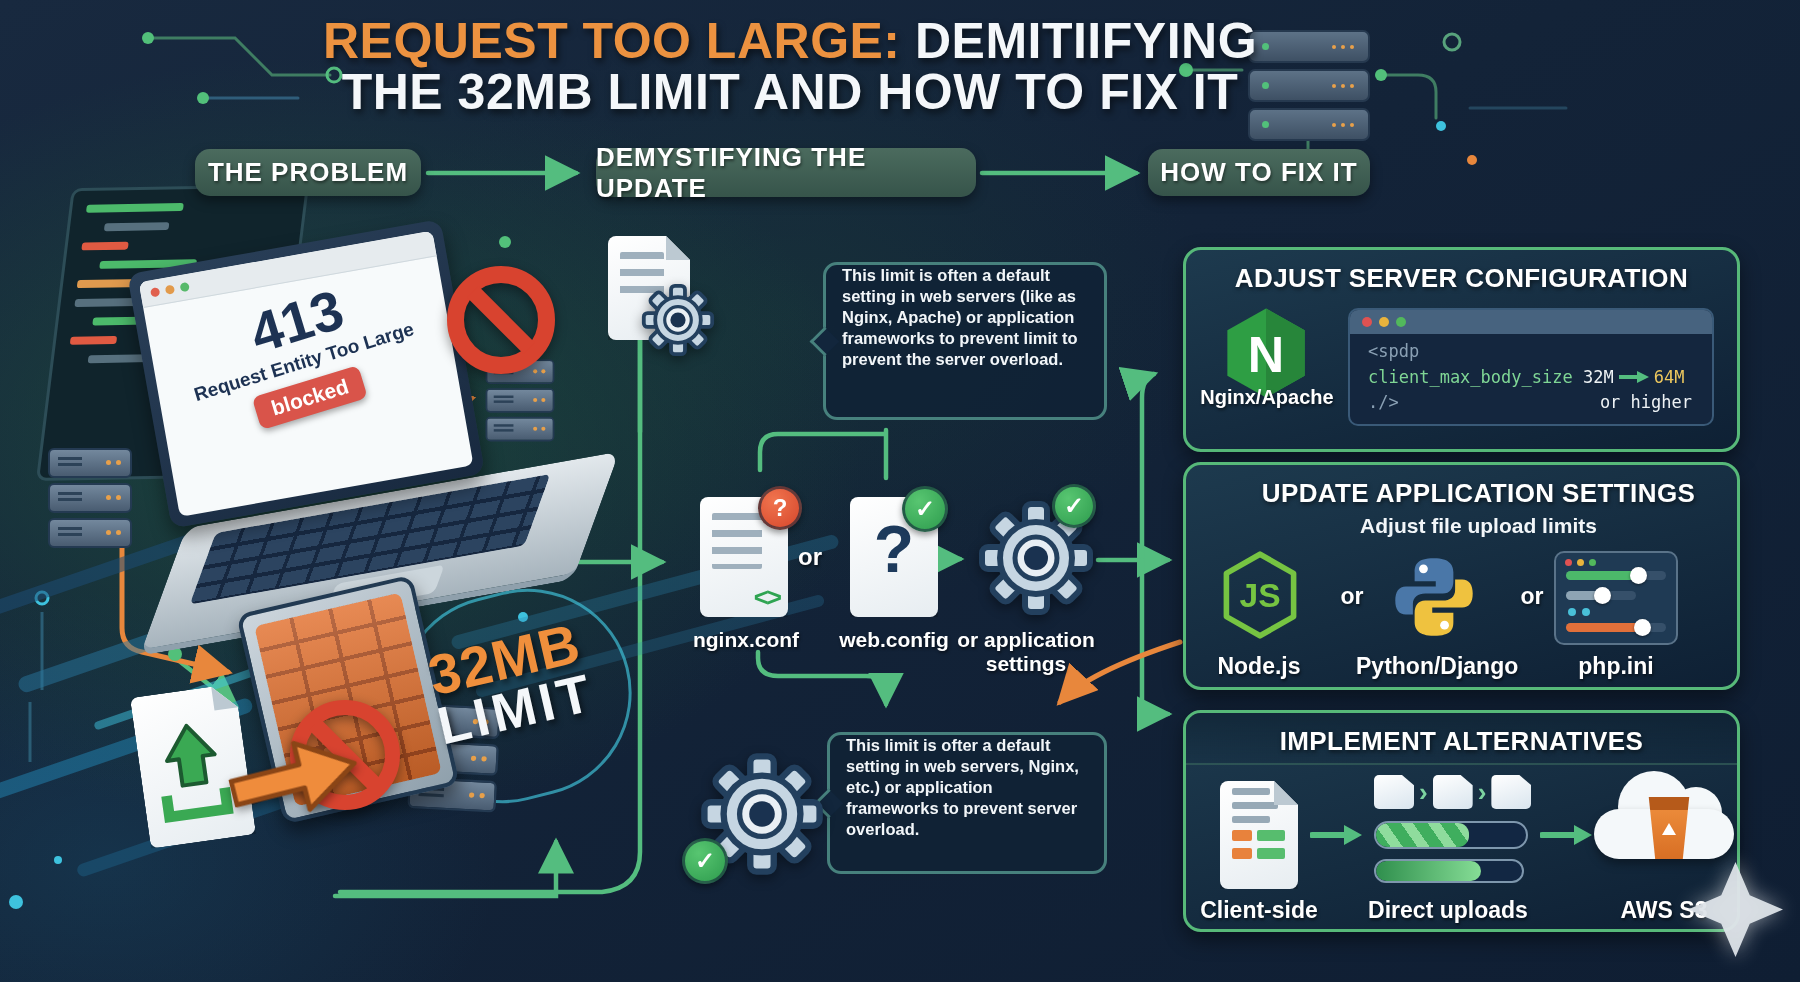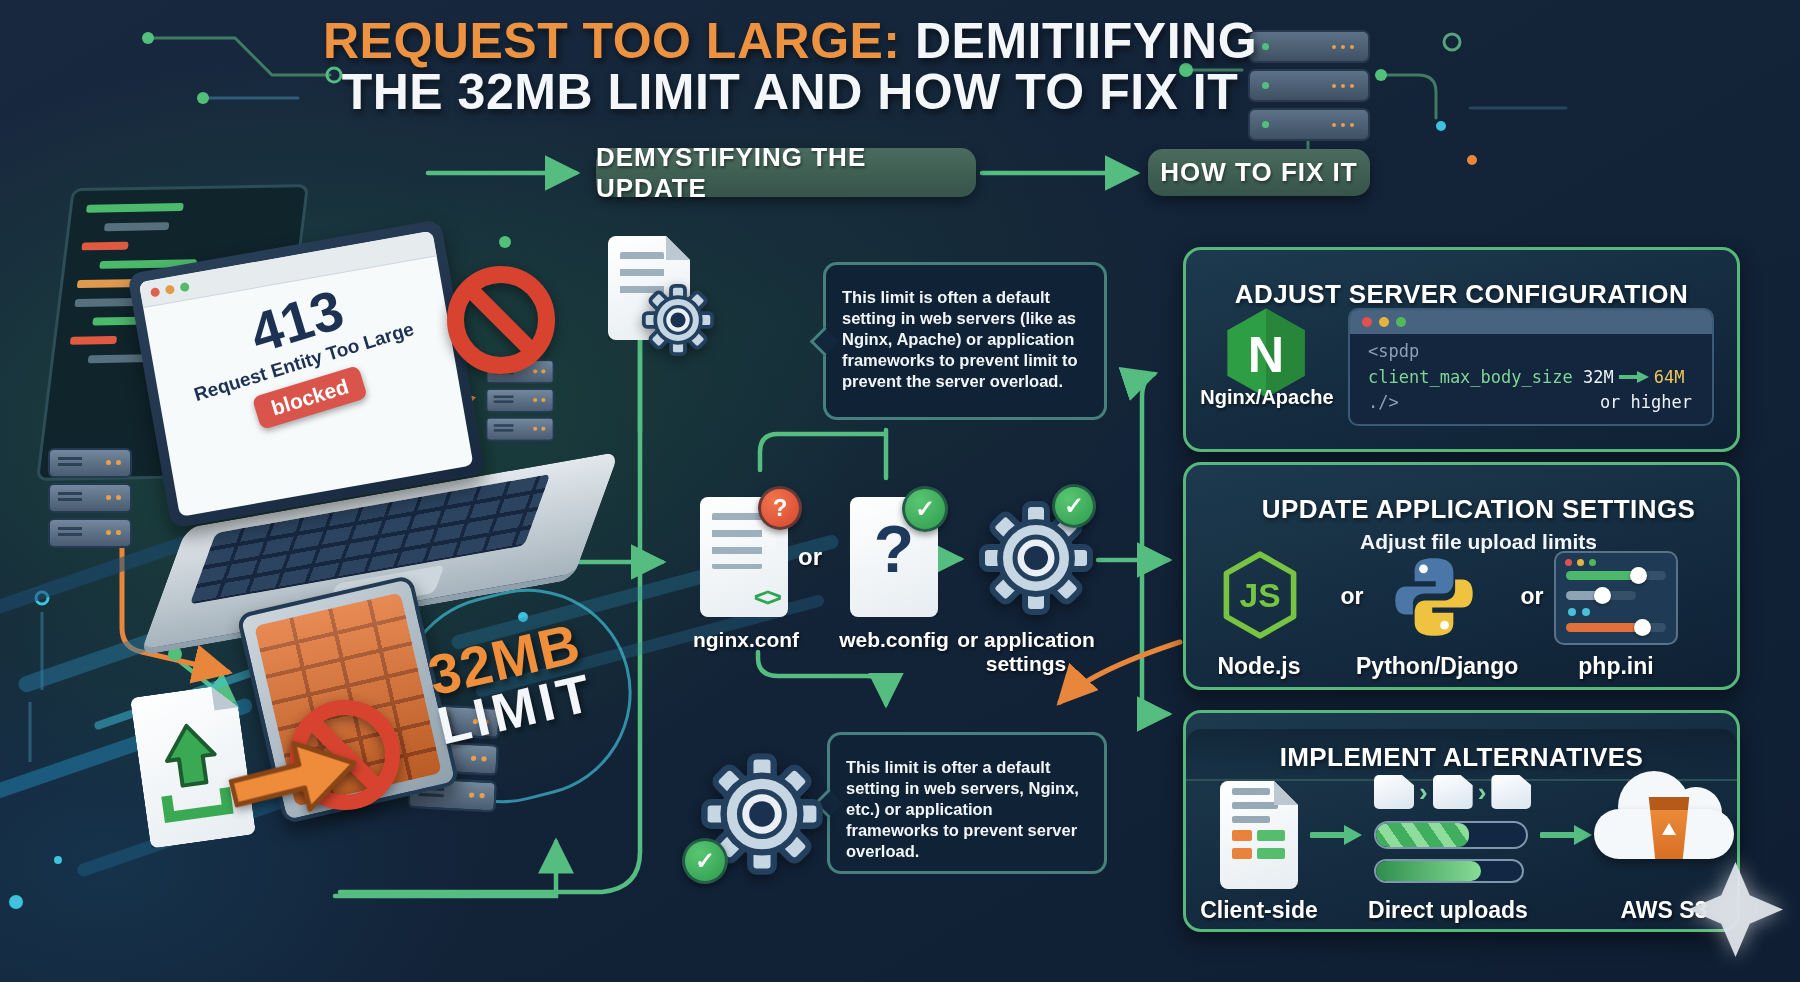--- a/index.html
+++ b/index.html
@@ -20,31 +20,31 @@
   .title .t-white{color:#f4f7fa;}
 
   
   .pill{display:flex;align-items:center;justify-content:center;z-index:5;
     background:linear-gradient(180deg,#4b6b5e,#36544a);border-radius:15px;color:#fff;
     font-weight:800;font-size:26px;letter-spacing:1px;box-shadow:0 5px 12px rgba(0,0,0,.4);
     text-shadow:1px 2px 3px rgba(0,0,0,.45);}
 
   
   .note-box{border:3px solid #47817d;border-radius:14px;background:rgba(16,34,54,.88);
-    color:#f2f6f9;font-size:16.5px;line-height:1.27;padding:22px 16px;font-weight:600;
+    color:#f2f6f9;font-size:16.5px;line-height:1.27;padding:0 16px;font-weight:600;
     box-sizing:border-box;z-index:3;}
   .note-box::before{content:"";position:absolute;left:-12px;top:calc(50% - 10px);width:18px;height:18px;
     background:#12263c;border-left:3px solid #47817d;border-bottom:3px solid #47817d;transform:rotate(45deg);}
 
   
   .panel{left:1183px;width:557px;border:3px solid #57b979;border-radius:18px;box-sizing:border-box;
     background:linear-gradient(165deg, rgba(30,60,80,.92), rgba(14,32,52,.97));
     box-shadow:0 8px 20px rgba(0,0,0,.45);z-index:4;}
   .panel-title{text-align:center;color:#fff;font-weight:800;font-size:26px;letter-spacing:.4px;
-    padding-top:13px;text-shadow:1px 2px 4px rgba(0,0,0,.55);margin-top:16px;}
+    padding-top:13px;text-shadow:1px 2px 4px rgba(0,0,0,.55);}
   .panel-sub{text-align:center;color:#f2f6f9;font-weight:700;font-size:21px;margin-top:5px;}
   .p3-head{height:50px;background:linear-gradient(180deg,rgba(10,26,42,.55),rgba(10,26,42,.1));
     border-bottom:2px solid rgba(120,200,160,.28);border-radius:15px 15px 0 0;}
 
   .flow-label{color:#fff;font-weight:800;font-size:21px;text-align:center;
     text-shadow:1px 2px 3px rgba(0,0,0,.55);z-index:4;}
 
   
   .doc{background:linear-gradient(160deg,#ffffff,#e7edf1);border-radius:8px;z-index:3;
     box-shadow:0 5px 10px rgba(0,0,0,.4);clip-path:polygon(0 0,calc(100% - 24px) 0,100% 24px,100% 100%,0 100%);}
@@ -276,20 +276,23 @@
   <div class="abs streak" style="left:70px;top:820px;width:280px;height:13px;background:#1b5d84;opacity:.5;transform:rotate(-19deg);"></div>
   <div class="abs streak" style="left:445px;top:585px;width:400px;height:14px;background:#2a84ae;opacity:.3;transform:rotate(-15deg);"></div>
   <div class="abs streak" style="left:470px;top:640px;width:360px;height:12px;background:#2a84ae;opacity:.25;transform:rotate(-15deg);"></div>
   <div class="abs streak" style="left:90px;top:695px;width:170px;height:8px;background:#3ec2de;opacity:.5;transform:rotate(-19deg);"></div>
 
   <div class="abs title">
     <div><span class="t-orange">REQUEST TOO LARGE:</span><span class="t-white"> DEMITIIFYING</span></div>
     <div class="t-white">THE 32MB LIMIT AND HOW TO FIX IT</div>
   </div>
 
+  <div class="abs pill" style="left:195px;top:149px;width:226px;height:47px;">
+      <span>THE PROBLEM</span>
+    </div>
   <div class="abs pill" style="left:596px;top:148px;width:380px;height:49px;">
       <span>DEMYSTIFYING THE UPDATE</span>
     </div>
   <div class="abs pill" style="left:1148px;top:149px;width:222px;height:47px;">
       <span>HOW TO FIX IT</span>
     </div>
 
   <div class="abs rack">
     <div class="unit"></div>
     <div class="unit"></div>

